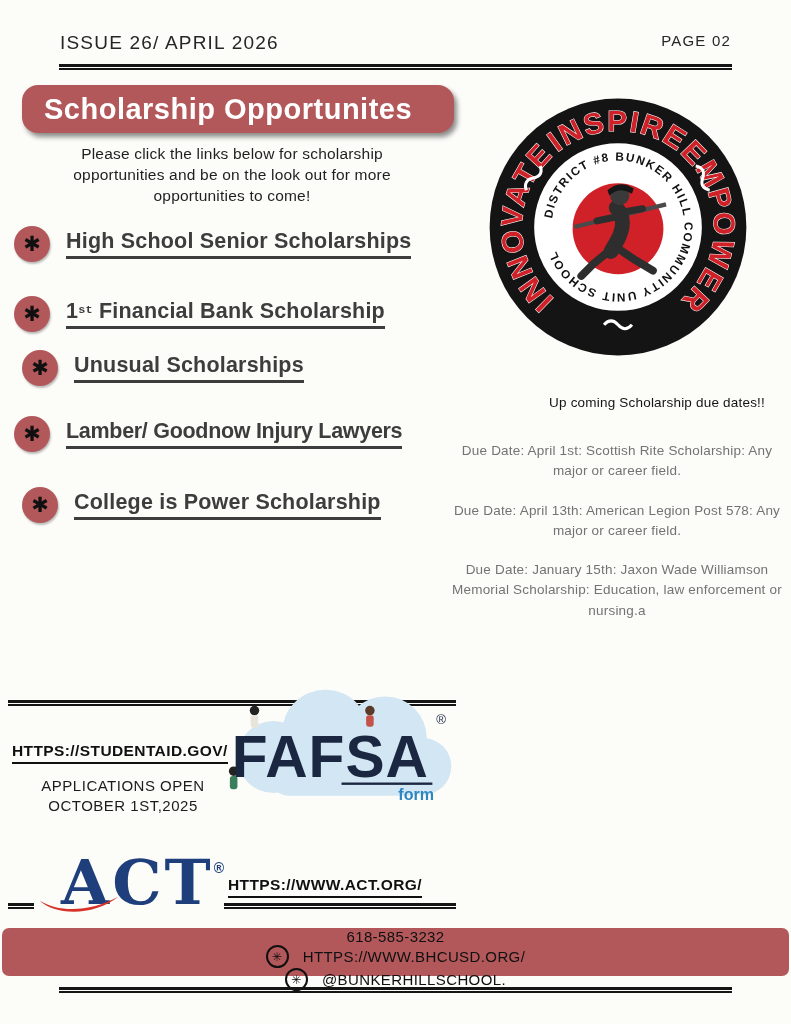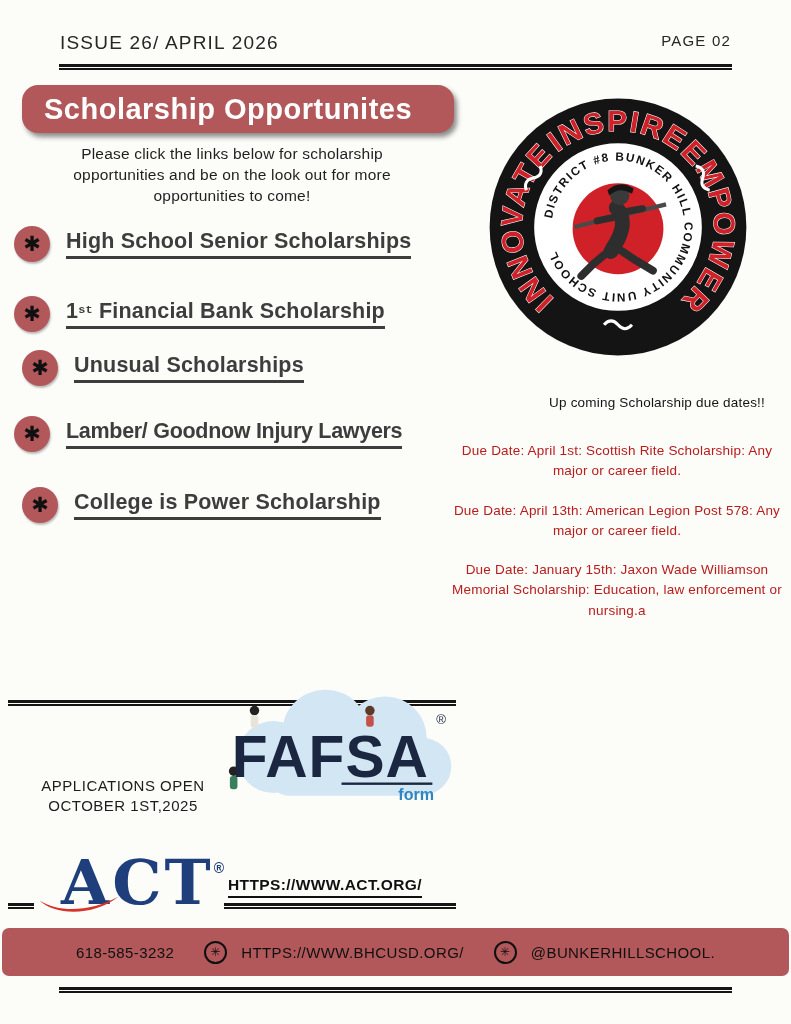--- a/index.html
+++ b/index.html
@@ -38,21 +38,21 @@
 
   .logo-svg{position:absolute;left:487px;top:96px;width:262px;height:262px;}
   .ring-word{font-family:"Liberation Sans",sans-serif;font-weight:700;font-size:34px;
     fill:var(--logo-red);stroke:#ffffff;stroke-width:1.2px;paint-order:stroke;letter-spacing:2px;}
   .inner-word{font-family:"Liberation Sans",sans-serif;font-weight:700;font-size:13.5px;
     fill:#101010;letter-spacing:1.8px;}
 
   .due-heading{position:absolute;left:470px;top:395px;width:295px;text-align:right;
     font-size:13.5px;color:#141414;letter-spacing:.2px;}
   .due-entries{position:absolute;left:452px;top:441px;width:330px;display:grid;gap:19px;}
-  .due-entries p{text-align:center;font-size:13.5px;line-height:1.5;color:#b91c1c;letter-spacing:.2px;}
+  .due-entries p{text-align:center;font-size:13.5px;line-height:1.5;color:#737373;letter-spacing:.2px;}
 
   .studentaid-link{position:absolute;left:12px;top:742px;font-size:15.5px;font-weight:800;
     color:#101010;text-decoration:none;border-bottom:2.5px solid #101010;padding-bottom:2px;
     letter-spacing:.4px;cursor:pointer;}
   .fafsa-svg{position:absolute;left:226px;top:686px;width:232px;height:123px;z-index:2;}
   .fafsa-word{font-family:"Liberation Sans",sans-serif;font-weight:800;font-size:62px;
     fill:var(--fafsa-navy);letter-spacing:1px;}
   .fafsa-reg{font-family:"Liberation Sans",sans-serif;font-size:14px;fill:var(--fafsa-navy);}
   .fafsa-form{font-family:"Liberation Sans",sans-serif;font-weight:700;font-size:17px;fill:var(--fafsa-blue);}
   .apps-note{position:absolute;left:28px;top:776px;width:190px;text-align:center;
@@ -62,21 +62,21 @@
   .act-word{font-family:"DejaVu Serif","Liberation Serif",serif;font-weight:700;font-size:62px;
     line-height:1;color:var(--act-navy);letter-spacing:3px;}
   .act-reg{font-size:14px;color:var(--act-navy);vertical-align:2.2em;font-weight:700;}
   .act-swoosh{position:absolute;left:2px;top:42px;width:86px;height:22px;}
   .act-link{position:absolute;left:228px;top:876px;font-size:15.5px;font-weight:800;color:#101010;
     text-decoration:none;border-bottom:2.5px solid #101010;padding-bottom:2px;letter-spacing:.4px;
     background:var(--page-bg);z-index:4;cursor:pointer;}
 
   .footer-bar{position:absolute;left:2px;right:2px;top:928px;height:48px;background:var(--maroon);
     border-radius:7px;display:flex;align-items:center;justify-content:space-between;
-    padding:0 74px;color:#101010;font-size:15px;letter-spacing:.4px;}
+    padding:0 74px;color:#101010;font-size:15px;letter-spacing:.4px;flex-direction:column;}
   .f-group{display:inline-flex;align-items:center;gap:14px;}
   .f-icon{width:23px;height:23px;border-radius:50%;border:2.5px solid #101010;
     display:inline-flex;align-items:center;justify-content:center;font-size:12px;color:#101010;flex:0 0 23px;}
   .footer-bar a{color:#101010;text-decoration:none;cursor:pointer;}
 </style>
 </head>
 <body>
 
 <div class="page">
 
@@ -147,20 +147,21 @@
 
   <p class="due-heading">Up coming Scholarship due dates!!</p>
   <div class="due-entries">
     <p>Due Date: April 1st: Scottish Rite Scholarship: Any major or career field.</p>
     <p>Due Date: April 13th: American Legion Post 578: Any major or career field.</p>
     <p>Due Date: January 15th: Jaxon Wade Williamson Memorial Scholarship: Education, law enforcement or nursing.a</p>
   </div>
 
   <div class="double-rule mid-rule"></div>
 
+  <a class="studentaid-link">HTTPS://STUDENTAID.GOV/</a>
 
   <svg class="fafsa-svg" viewBox="0 0 245 130" aria-hidden="true">
     <g fill="var(--cloud-blue)">
       <circle cx="50" cy="75" r="38"></circle>
       <circle cx="105" cy="50" r="46"></circle>
       <circle cx="168" cy="55" r="44"></circle>
       <circle cx="208" cy="85" r="30"></circle>
       <rect x="42" y="58" width="175" height="58" rx="26"></rect>
     </g>
     <g>

